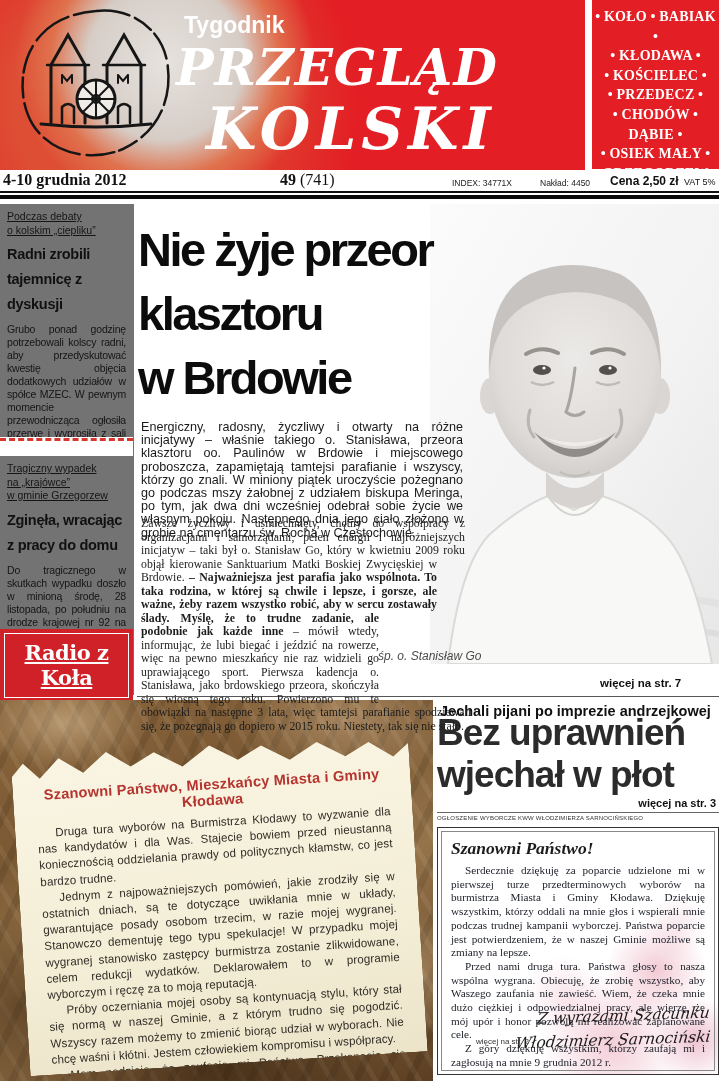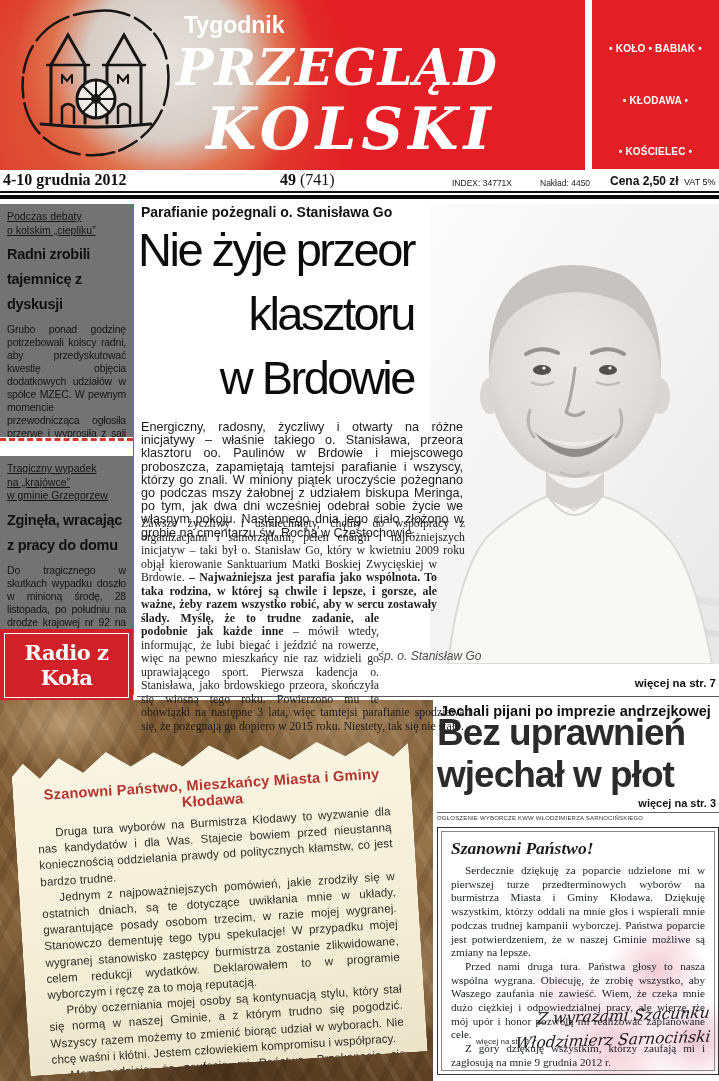--- a/index.html
+++ b/index.html
@@ -12,21 +12,21 @@
       radial-gradient(circle 150px at 165px 62px,#e6e2de 0%,#d6cdc6 52%,rgba(224,120,82,.85) 76%,rgba(227,30,36,0) 100%),
       radial-gradient(circle 300px at 120px 105px,rgba(219,104,62,.65) 35%,rgba(227,30,36,0) 80%),
       #e31e24;}
   #logo-svg{position:absolute;left:10px;top:3px;}
   .tagline{position:absolute;left:184px;top:12px;color:#fff;font-size:23px;font-weight:bold;}
   .mast-line{position:absolute;color:#fff;font-family:"DejaVu Serif",serif;font-style:italic;font-weight:bold;}
   .mast1{left:176px;top:38px;font-size:50px;letter-spacing:1px;}
   .mast2{left:206px;top:95px;font-size:58px;letter-spacing:5px;}
   #towns-box{position:absolute;left:589px;top:0;width:130px;height:169px;background:#e31e24;
     border-left:3px solid #fff;box-sizing:border-box;padding-top:7px;text-align:center;}
-  .town{color:#fff;font-family:Liberation Sans, sans-serif;font-weight:bold;font-size:10px;line-height:19.6px;letter-spacing:.2px;margin-top:32px;}
+  .town{color:#fff;font-family:Liberation Serif, serif;font-weight:bold;font-size:14px;line-height:19.6px;letter-spacing:.2px;}
 
   
   #dateline{position:absolute;left:0;top:170px;width:719px;height:21px;border-bottom:2px solid #101010;}
   #thickbar{position:absolute;left:0;top:195px;width:719px;height:4px;background:#0a0a0a;}
   .dl{position:absolute;font-family:"Liberation Serif",serif;}
   #dl-date{left:3px;top:1px;font-size:16px;font-weight:bold;}
   #dl-issue{left:280px;top:1px;font-size:16px;}
   #dl-issue b{font-weight:bold;}
   #dl-index{left:452px;top:8px;font-size:8.5px;font-family:"Liberation Sans",sans-serif;color:#222;}
   #dl-naklad{left:540px;top:8px;font-size:8.5px;font-family:"Liberation Sans",sans-serif;color:#222;}
@@ -39,38 +39,38 @@
   #sidebox2{top:444px;height:182px;margin-top:12px;}
   #side-rule{position:absolute;left:133px;top:204px;width:1px;height:491px;background:#dd4a33;}
   .sk{font-size:10.5px;line-height:13.5px;text-decoration:underline;color:#151515;}
   .shead{font-size:14.5px;font-weight:bold;line-height:25px;margin-top:5px;letter-spacing:-.3px;}
   .sbody{font-size:10.5px;line-height:13px;text-align:justify;margin-top:6px;letter-spacing:-.2px;color:#151515;}
   #dashes{position:absolute;left:0;top:438px;width:133px;border-top:3px dashed #d8352b;}
 
   #radio-ad{position:absolute;left:0;top:629px;width:133px;}
   #radio-main{background:#cf2127;border:2px solid #cf2127;padding:2px;}
   #radio-main .inner{border:1.5px solid #fff;padding:6px 2px 7px;text-align:center;}
-  #radio-title{color:#fff;font-family:"DejaVu Serif",serif;font-size:21px;font-weight:bold;letter-spacing:-.5px;}
+  #radio-title{color:#fff;font-family:"DejaVu Serif",serif;font-size:21px;font-weight:bold;letter-spacing:-.5px;text-decoration:underline;}
   #radio-strip{margin-top:3px;background:#cf2127;border:1.5px solid #fff;outline:2px solid #cf2127;text-align:center;padding:4px 0;}
   #radio-tagline{color:#fff;font-style:italic;font-size:9.5px;font-weight:bold;letter-spacing:.3px;}
 
   
   #photo{position:absolute;left:430px;top:204px;width:289px;height:460px;z-index:0;}
   #m-kicker{position:absolute;left:141px;top:204px;font-size:14px;font-weight:bold;z-index:2;}
-  #m-headline{position:absolute;left:138px;top:218px;z-index:2;font-weight:normal;font-size:47px;
-              line-height:64px;letter-spacing:-2.5px;color:#0c0c0c;text-align:right;}
+  #m-headline{position:absolute;left:138px;top:218px;z-index:2;font-weight:bold;font-size:47px;
+              line-height:64px;letter-spacing:-2.5px;color:#0c0c0c;}
   #m-lead{position:absolute;left:141px;top:421px;width:322px;font-size:12.6px;line-height:13.2px;
           text-align:justify;z-index:2;color:#1a1a1a;}
   #m-body{position:absolute;left:141px;top:517px;width:330px;font-family:"Liberation Serif",serif;
           font-size:11.8px;line-height:13.5px;text-align:justify;z-index:2;color:#1c1c1c;}
   #m-body .sp1{float:right;width:6px;height:52px;}
   #m-body .sp2{float:right;clear:right;width:34px;height:44px;}
   #m-body .sp3{float:right;clear:right;width:92px;height:82px;}
   #m-caption{position:absolute;left:378px;top:649px;font-style:italic;font-size:12px;color:#4a4a4a;z-index:3;}
-  #m-more{position:absolute;left:600px;top:677px;width:116px;text-align:right;font-size:11.5px;font-weight:bold;z-index:3;}
+  #m-more{position:absolute;left:600px;top:677px;width:116px;font-size:11.5px;font-weight:bold;z-index:3;}
   #rule-main{position:absolute;left:137px;top:696px;width:582px;height:1px;background:#555;}
 
   
   #s2-kicker{position:absolute;left:440px;top:703px;font-size:14.5px;font-weight:bold;}
   #s2-headline{position:absolute;left:437px;top:712px;font-size:37px;font-weight:bold;line-height:42px;
                letter-spacing:-1px;color:#2b2b2b;}
   #s2-more{position:absolute;left:580px;top:797px;width:136px;text-align:right;font-size:11px;font-weight:bold;}
   #ad-label{position:absolute;left:437px;top:812px;width:282px;border-top:1px solid #666;padding-top:2px;
             font-size:6px;letter-spacing:.2px;color:#333;}
 
@@ -226,21 +226,20 @@
         <circle cx="180" cy="164" r="1.6" fill="#fff"></circle>
       <path d="M101,178 Q112,184 124,178 M166,178 Q178,184 190,178" stroke="#bdbab7" stroke-width="2.5" fill="none"></path>
       <path d="M145,164 Q141,196 136,208 Q145,215 154,208" stroke="#a8a5a2" stroke-width="3" fill="none" stroke-linecap="round"></path>
       <path d="M100,206 Q95,222 104,233 M190,206 Q195,222 186,233" stroke="#b8b5b2" stroke-width="3" fill="none" stroke-linecap="round"></path>
       <path d="M104,228 Q145,262 186,228 Q168,252 145,253 Q122,252 104,228 Z" fill="#8f8c89"></path>
       <path d="M112,232 Q145,252 178,232 Q145,245 112,232 Z" fill="#efedeb"></path>
       <path d="M130,268 Q145,276 160,268" stroke="#c0bdba" stroke-width="2.5" fill="none"></path>
     </svg>
   </div>
 
-  <div id="m-kicker">Parafianie pożegnali o. Stanisława Go</div>
   <div id="m-headline">
     <span>Nie żyje przeor</span><br>
     <span>klasztoru</span><br>
     <span>w Brdowie</span>
   </div>
   <div id="m-lead">Energiczny, radosny, życzliwy i otwarty na różne inicjatywy – właśnie takiego o. Stanisława, przeora klasztoru oo. Paulinów w Brdowie i miejscowego proboszcza, zapamiętają tamtejsi parafianie i wszyscy, którzy go znali. W miniony piątek uroczyście pożegnano go podczas mszy żałobnej z udziałem biskupa Meringa, po tym, jak dwa dni wcześniej odebrał sobie życie we własnym pokoju. Następnego dnia jego ciało złożono w grobie na cmentarzu św. Rocha w Częstochowie.</div>
   <div id="m-body">
     <span class="sp1"></span><span class="sp2"></span><span class="sp3"></span>
     <span>Zawsze życzliwy i uśmiechnięty, chętny do współpracy z organizacjami i samorządami, pełen energii i najróżniejszych inicjatyw – taki był o. Stanisław Go, który w kwietniu 2009 roku objął kierowanie Sanktuarium Matki Boskiej Zwycięskiej w Brdowie. </span><b>– Najważniejsza jest parafia jako wspólnota. To taka rodzina, w której są chwile i lepsze, i gorsze, ale ważne, żeby razem wszystko robić, aby w sercu zostawały ślady. Myślę, że to trudne zadanie, ale podobnie jak każde inne</b><span> – mówił wtedy, informując, że lubi biegać i jeździć na rowerze, więc na pewno mieszkańcy nie raz widzieli go uprawiającego sport. Pierwsza kadencja o. Stanisława, jako brdowskiego przeora, skończyła się wiosną tego roku. Powierzono mu te obowiązki na następne 3 lata, więc tamtejsi parafianie spodziewali się, że pożegnają go dopiero w 2015 roku. Niestety, tak się nie stało.</span>
   </div>

